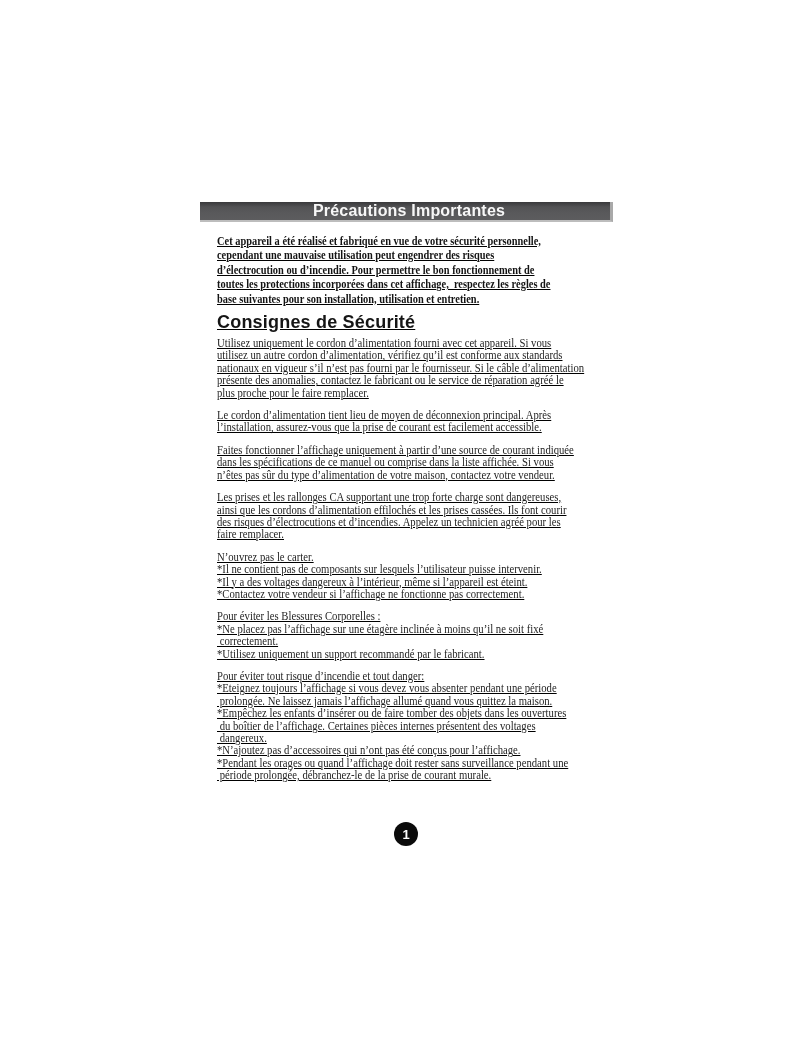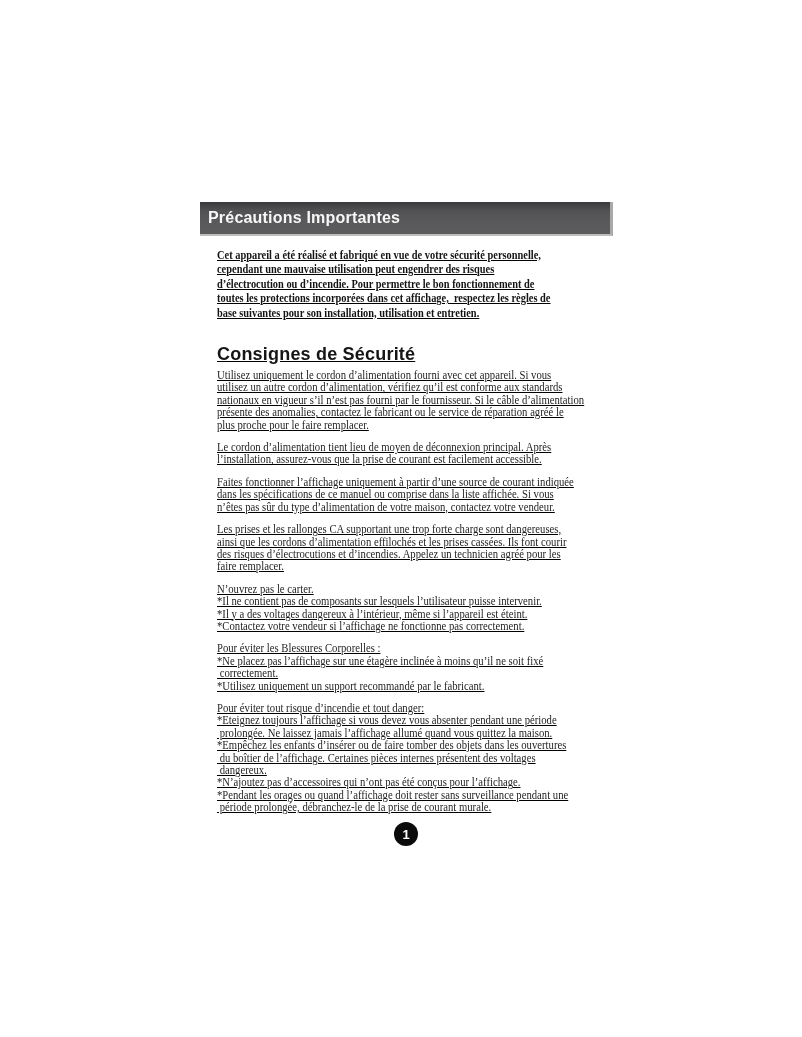--- a/index.html
+++ b/index.html
@@ -15,28 +15,29 @@
     overflow: hidden;
     font-family: "Liberation Serif", serif;
   }
   .content {
     position: absolute;
     left: 200px;
     top: 202px;
     width: 413px;
   }
   .header-bar {
-    height: 34px;
+    height: 20px;
     background: linear-gradient(180deg, #39393b 0%, #525254 28%, #59595b 60%, #5c5c5e 100%);
     border-right: 3px solid #a9a9a9;
     border-bottom: 2px solid #bdbdbd;
     display: flex;
     align-items: center;
     box-sizing: border-box;
     padding-left: 8px;
+    justify-content: center;
   }
   .header-title {
     color: #f7f7f7;
     font-family: "Liberation Sans", sans-serif;
     font-weight: bold;
     font-size: 16px;
     letter-spacing: 0.2px;
   }
   .body-text {
     padding-left: 17px;
@@ -47,21 +48,21 @@
     font-family: "Liberation Serif", serif;
     font-weight: bold;
     font-size: 13px;
     line-height: 14.4px;
     color: #141414;
     white-space: pre;
     transform: scaleX(0.80);
     transform-origin: 0 0;
   }
   .section-title {
-    margin: 24px 0 5px 0;
+    margin: 6px 0 5px 0;
     font-family: "Liberation Sans", sans-serif;
     font-weight: bold;
     font-size: 18px;
     line-height: 20px;
     color: #151515;
     letter-spacing: 0.2px;
   }
   .para {
     margin: 0 0 10px 0;
     font-family: "Liberation Serif", serif;

